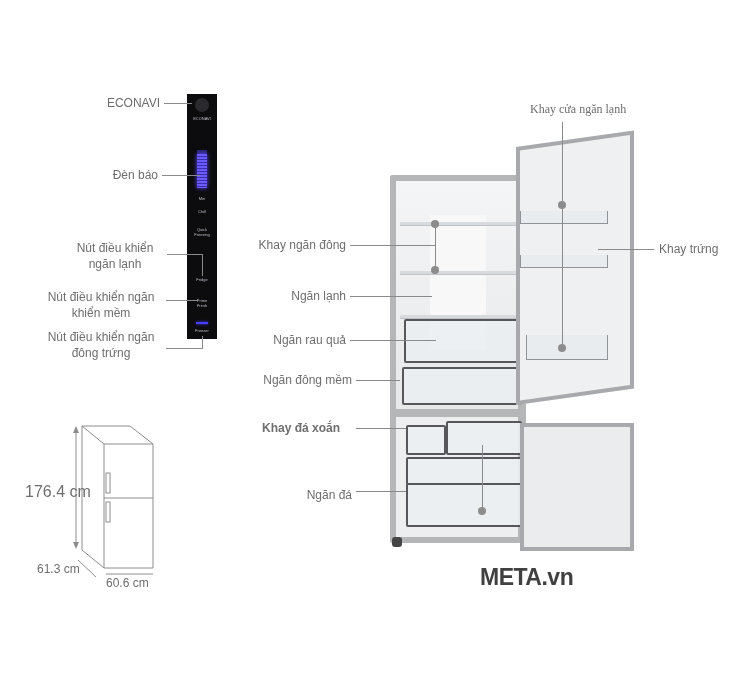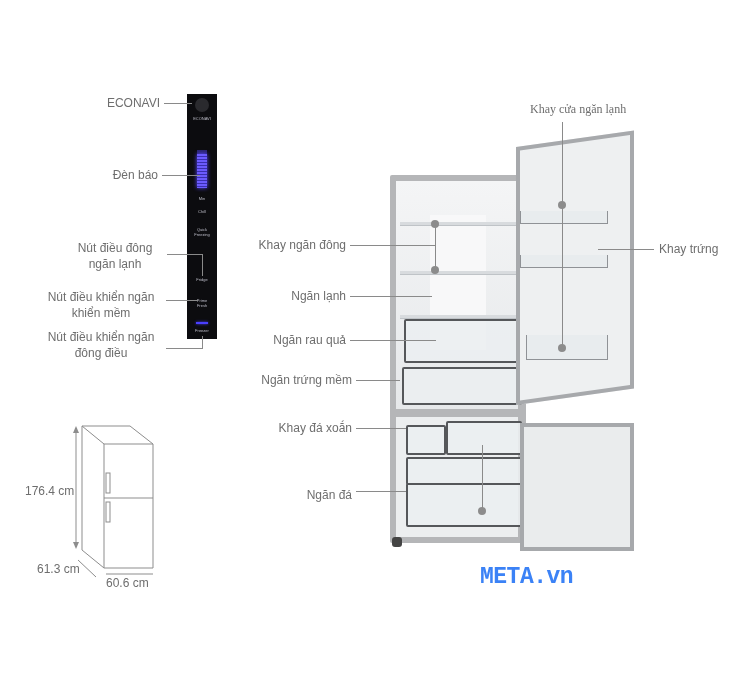--- a/index.html
+++ b/index.html
@@ -27,21 +27,21 @@
   #fridge { position:absolute; left:390px; top:175px; }
   .body { position:absolute; left:0; top:0; width:136px; height:368px; background:#b5b6b8; border-radius:2px; }
   .cavity { position:absolute; left:6px; top:6px; width:122px; height:228px; background:linear-gradient(#f4f5f6,#e6e8ea); }
   .cavity2 { position:absolute; left:6px; top:242px; width:122px; height:120px; background:#eceeef; }
   .shelf { position:absolute; left:10px; width:118px; height:3px; background:#d8dbde; border-bottom:1px solid #bfc3c7; }
   .back { position:absolute; left:40px; top:40px; width:56px; height:135px; background:#f8f8f9; }
   .drawer { position:absolute; background:rgba(235,238,241,0.9); border:2px solid #55575a; border-radius:2px; }
   .door { position:absolute; background:#eef0f1; border:4px solid #a7a9ac; }
   .foot { position:absolute; width:10px; height:10px; background:#444; border-radius:3px; }
   .dshelf { position:absolute; height:12px; border:1px solid #8f9296; border-top:none; background:rgba(230,233,236,0.7); }
-  #watermark { position:absolute; left:480px; top:564px; font-size:23px; font-weight:bold; color:#3b82f6; letter-spacing:-0.5px; font-family:Liberation Mono, monospace; }
+  #watermark { position:absolute; left:480px; top:564px; font-size:23px; font-weight:bold; color:#404040; letter-spacing:-0.5px; font-family:Liberation Sans, sans-serif; }
 </style>
 </head>
 <body>
 
 <div id="panel">
   <div class="knob"></div>
   <div class="t" style="top:22px;">ECONAVI</div>
   <div class="t" style="top:57px;">Max</div>
   <div class="bar dim"></div>
   <div class="bar"></div>
@@ -55,31 +55,31 @@
   <div class="led"></div>
   <div class="t" style="top:234px;">Freezer</div>
 </div>
 
 <div class="lbl r" style="left:100px; top:96px; width:60px;">ECONAVI</div>
 <div class="line" style="left:164px; top:103px; width:28px; height:1px;"></div>
 
 <div class="lbl r" style="left:90px; top:168px; width:68px;">Đèn báo</div>
 <div class="line" style="left:162px; top:175px; width:38px; height:1px;"></div>
 
-<div class="lbl c" style="left:60px; top:241px; width:110px;">Nút điều đông</div>
+<div class="lbl c" style="left:60px; top:241px; width:110px;">Nút điều khiển</div>
 <div class="lbl c" style="left:60px; top:257px; width:110px;">ngăn lạnh</div>
 <div class="line" style="left:167px; top:254px; width:36px; height:1px;"></div>
 <div class="line" style="left:202px; top:254px; width:1px; height:22px;"></div>
 
 <div class="lbl c" style="left:40px; top:290px; width:122px;">Nút điều khiển ngăn</div>
 <div class="lbl c" style="left:40px; top:306px; width:122px;">khiển mềm</div>
 <div class="line" style="left:166px; top:300px; width:32px; height:1px;"></div>
 
 <div class="lbl c" style="left:40px; top:330px; width:122px;">Nút điều khiển ngăn</div>
-<div class="lbl c" style="left:40px; top:346px; width:122px;">đông điều</div>
+<div class="lbl c" style="left:40px; top:346px; width:122px;">đông trứng</div>
 <div class="line" style="left:166px; top:348px; width:37px; height:1px;"></div>
 <div class="line" style="left:202px; top:336px; width:1px; height:13px;"></div>
 
 <svg class="dim" width="200" height="190">
   <g fill="none" stroke="#8d8d8d" stroke-width="1">
     <polyline points="82,16 130,16 153,34 153,158 104,158 104,34 82,16"></polyline>
     <line x1="104" y1="34" x2="153" y2="34"></line>
     <line x1="82" y1="16" x2="82" y2="140"></line>
     <line x1="82" y1="140" x2="104" y2="158"></line>
     <line x1="104" y1="88" x2="153" y2="88"></line>
@@ -87,21 +87,21 @@
     <rect x="106" y="92" width="4" height="20"></rect>
     <line x1="76" y1="18" x2="76" y2="137"></line>
     <line x1="78" y1="150" x2="96" y2="167"></line>
     <line x1="106" y1="164" x2="153" y2="164"></line>
   </g>
   <g fill="#8d8d8d">
     <polygon points="76,16 73,23 79,23"></polygon>
     <polygon points="76,139 73,132 79,132"></polygon>
   </g>
 </svg>
-<div class="lbl" style="left:25px; top:484px; font-size:12px;">176.4 cm</div>
+<div class="lbl" style="left:25px; top:484px; font-size:16px;">176.4 cm</div>
 <div class="lbl" style="left:37px; top:562px;">61.3 cm</div>
 <div class="lbl" style="left:106px; top:576px;">60.6 cm</div>
 
 <div id="fridge">
   <div class="body"></div>
   <div class="cavity"></div>
   <div class="back"></div>
   <div class="shelf" style="top:47px;"></div>
   <div class="shelf" style="top:96px;"></div>
   <div class="shelf" style="top:140px;"></div>
@@ -128,24 +128,24 @@
 <div class="dot" style="left:431px; top:266px;"></div>
 <div class="lbl r" style="left:246px; top:238px; width:100px;">Khay ngăn đông</div>
 
 <div class="line" style="left:350px; top:296px; width:82px; height:1px;"></div>
 <div class="lbl r" style="left:246px; top:289px; width:100px;">Ngăn lạnh</div>
 
 <div class="line" style="left:350px; top:340px; width:86px; height:1px;"></div>
 <div class="lbl r" style="left:246px; top:333px; width:100px;">Ngăn rau quả</div>
 
 <div class="line" style="left:356px; top:380px; width:44px; height:1px;"></div>
-<div class="lbl r" style="left:240px; top:373px; width:112px;">Ngăn trứng mềm</div>
+<div class="lbl r" style="left:240px; top:373px; width:112px;">Ngăn đông mềm</div>
 
 <div class="line" style="left:356px; top:428px; width:50px; height:1px;"></div>
-<div class="lbl r" style="left:250px; top:421px; width:102px;">Khay đá xoắn</div>
+<div class="lbl r" style="left:238px; top:421px; width:102px;font-weight:bold;">Khay đá xoắn</div>
 
 <div class="line" style="left:356px; top:491px; width:50px; height:1px;"></div>
 <div class="line" style="left:482px; top:445px; width:1px; height:66px;"></div>
 <div class="dot" style="left:478px; top:507px;"></div>
 <div class="lbl r" style="left:250px; top:488px; width:102px;">Ngăn đá</div>
 
 <div class="lbl" style="left:530px; top:102px;font-family:Liberation Serif, serif;">Khay cửa ngăn lạnh</div>
 <div class="line" style="left:562px; top:122px; width:1px; height:226px;"></div>
 <div class="dot" style="left:558px; top:201px;"></div>
 <div class="dot" style="left:558px; top:344px;"></div>

